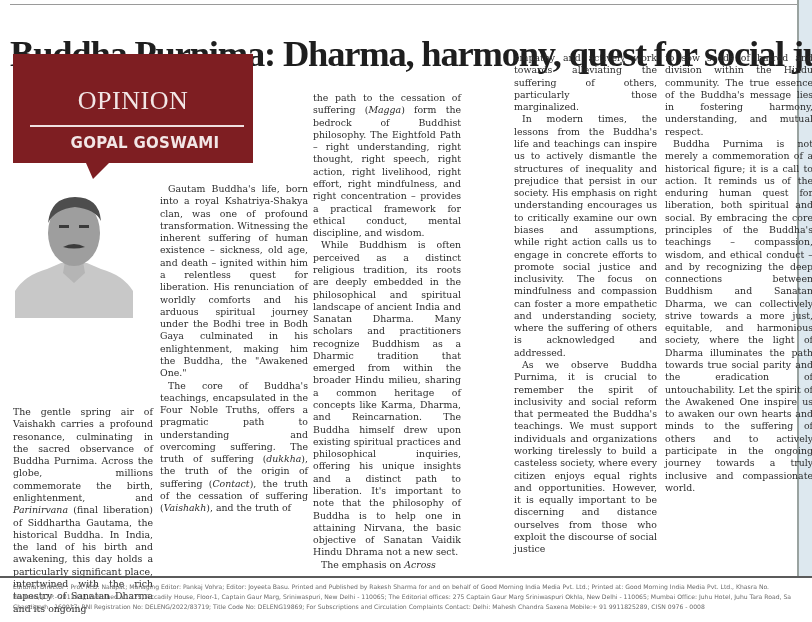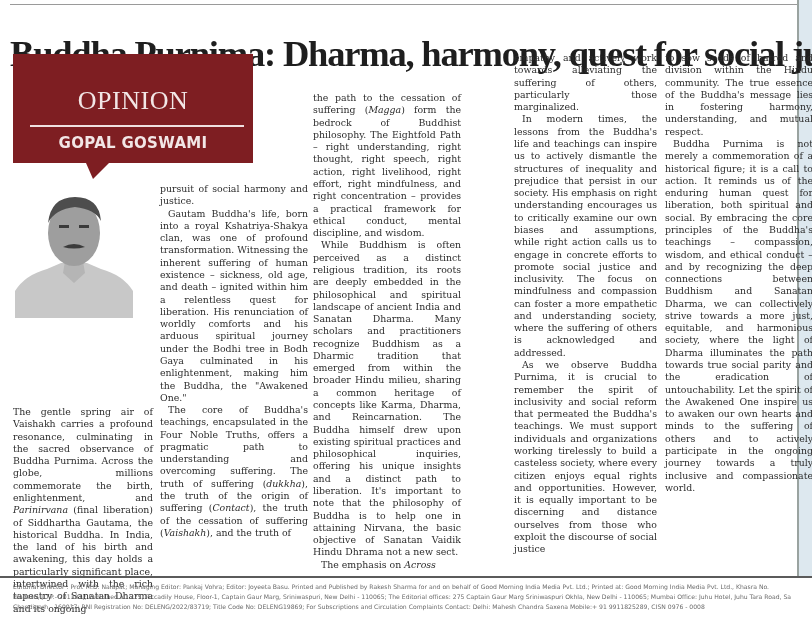--- a/index.html
+++ b/index.html
@@ -27,21 +27,21 @@
     position: absolute; left: 86px; top: 163px; width: 0; height: 0;
     border-left: 7px solid transparent; border-right: 16px solid transparent;
     border-top: 16px solid #7e1e22;
   }
   .opinion-label {
     position: absolute; left: 0; top: 32px; width: 240px; text-align: center;
     font-family: "Liberation Serif", serif; font-size: 26px; color: #f2e6e6; letter-spacing: 0.5px;
   }
   .opinion-rule { position: absolute; left: 17px; top: 71px; width: 214px; height: 2px; background: #f0e0e0; }
   .opinion-author {
-    position: absolute; left: 0; top: 80px; width: 240px; text-align: center;
+    position: absolute; left: 12px; top: 80px; width: 240px; text-align: center;
     font-family: "DejaVu Sans", sans-serif; font-weight: bold; font-size: 15px;
     color: #f2e6e6; letter-spacing: 0.3px;
   }
   .photo { position: absolute; left: 15px; top: 183px; width: 118px; height: 135px; }
   .col {
     position: absolute; font-size: 9.4px; line-height: 12.28px; text-align: justify;
     color: #2d2d2d; hyphens: manual;
   }
   .col p { margin: 0; text-indent: 0; }
   .col p.ind { text-indent: 8px; }
@@ -84,21 +84,20 @@
   <path d="M48 64 Q59 58 70 64 Q59 67 48 64 Z" fill="#3b3b3b"></path>
 </svg>
 
 <div class="col c1">
   <p>
     <span>The gentle spring air of Vaishakh carries a profound resonance, culminating in the sacred observance of Buddha Purnima. Across the globe, millions commemorate the birth, enlightenment, and </span><em>Parinirvana</em><span> (final liberation) of Siddhartha Gautama, the historical Buddha. In India, the land of his birth and awakening, this day holds a particularly significant place, intertwined with the rich tapestry of Sanatan Dharma and its ongoing</span>
   </p>
 </div>
 
 <div class="col c2">
-  <p>pursuit of social harmony and justice.</p>
   <p class="ind">Gautam Buddha's life, born into a royal Kshatriya-Shakya clan, was one of profound transformation. Witnessing the inherent suffering of human existence – sickness, old age, and death – ignited within him a relentless quest for liberation. His renunciation of worldly comforts and his arduous spiritual journey under the Bodhi tree in Bodh Gaya culminated in his enlightenment, making him the Buddha, the "Awakened One."</p>
   <p class="ind">
     <span>The core of Buddha's teachings, encapsulated in the Four Noble Truths, offers a pragmatic path to understanding and overcoming suffering. The truth of suffering (</span><em>dukkha</em><span>), the truth of the origin of suffering (</span><em>Contact</em><span>), the truth of the cessation of suffering (</span><em>Vaishakh</em><span>), and the truth of</span>
   </p>
 </div>
 
 <div class="col c3">
   <p>
     <span>the path to the cessation of suffering (</span><em>Magga</em><span>) form the bedrock of Buddhist philosophy. The Eightfold Path – right understanding, right thought, right speech, right action, right livelihood, right effort, right mindfulness, and right concentration – provides a practical framework for ethical conduct, mental discipline, and wisdom.</span>
   </p>

